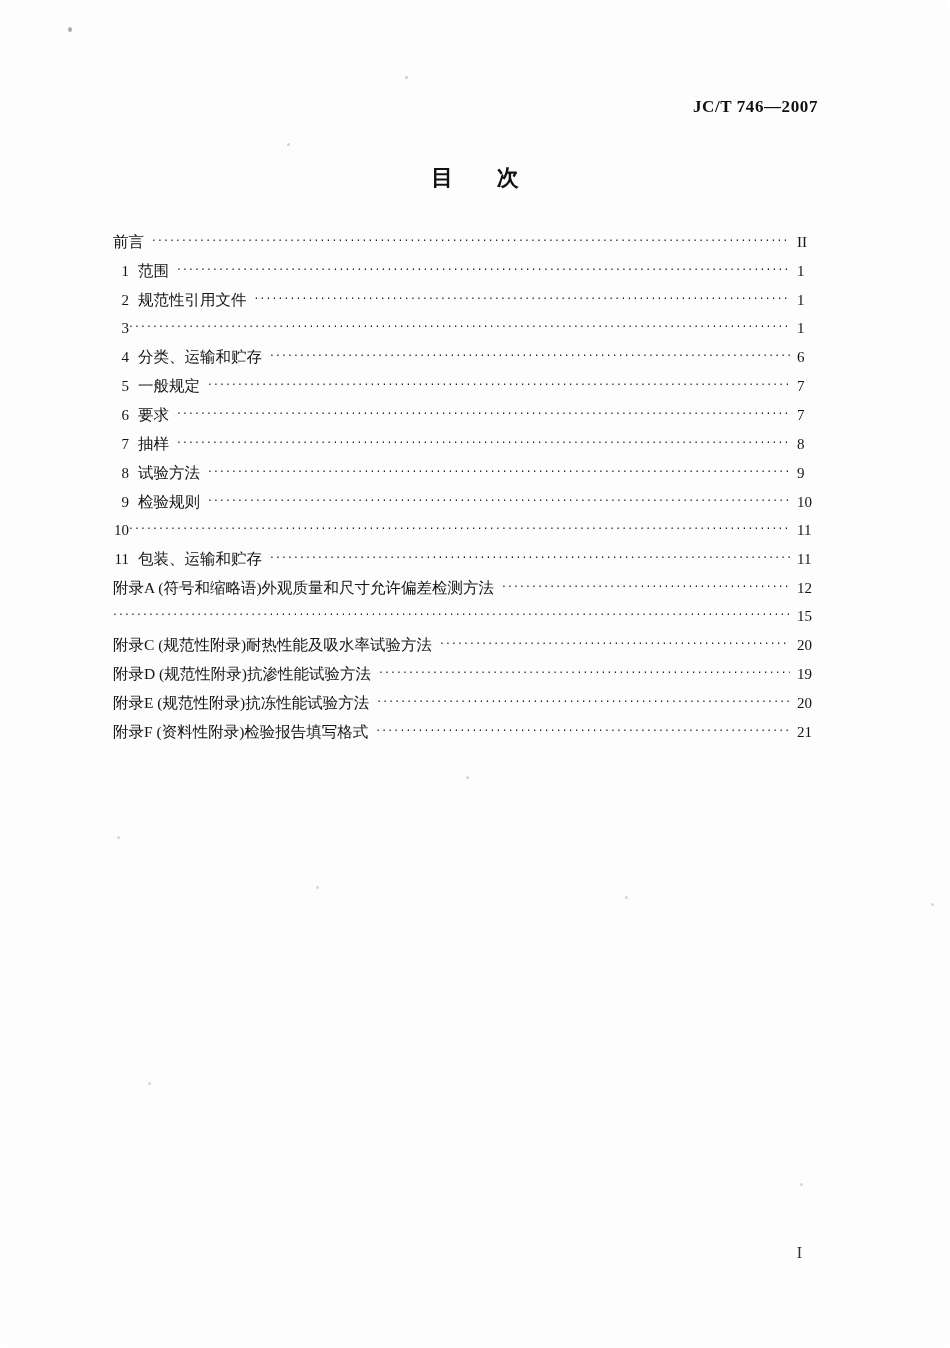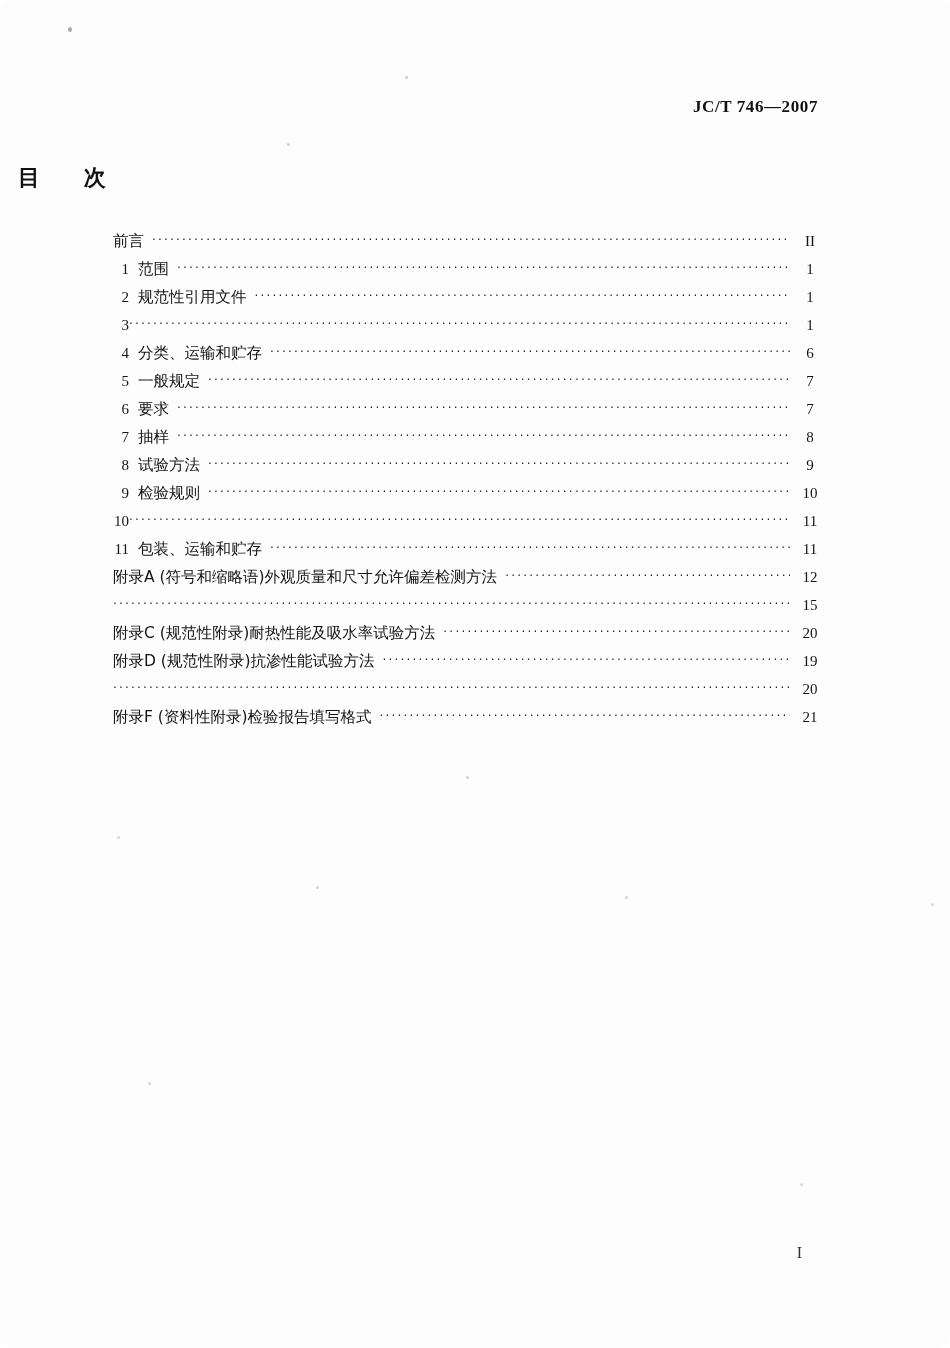--- a/index.html
+++ b/index.html
@@ -37,21 +37,21 @@
     font-weight: bold;
     letter-spacing: .6px;
     color: #111;
   }
 
   .doc-title {
     position: absolute;
     top: 163px;
     left: 0;
     width: 950px;
-    text-align: left;
+    text-align: center;
     font-size: 22px;
     font-weight: bold;
     letter-spacing: 18px;
     text-indent: 18px;
     color: #111;
   }
 
   .toc {
     position: absolute;
     top: 228px;
@@ -73,35 +73,36 @@
     flex: 0 0 auto;
     font-family: "Liberation Serif", serif;
     font-size: 15px;
   }
   .toc-row .num.w1 { width: 16px; }
   .toc-row .num.w2 { width: 16px; }
   .toc-row .label {
     flex: 0 0 auto;
     padding-left: 9px;
     padding-right: 8px;
+    font-family: Liberation Serif, serif;
   }
   .toc-row .leader {
     flex: 1 1 auto;
     overflow: hidden;
     white-space: nowrap;
     color: #222;
     font-size: 12px;
     letter-spacing: 2.2px;
     transform: translateY(-2px);
   }
   .toc-row .page-no {
     flex: 0 0 auto;
     padding-left: 7px;
     width: 26px;
-    text-align: center;
+    text-align: left;
     font-family: "Liberation Serif", serif;
     font-size: 15px;
   }
 
   
   .toc-row.preface .label { padding-left: 0; }
 
   
   .toc-row.appendix .label { padding-left: 0; }
 
@@ -218,20 +219,21 @@
         <span class="label">附录C   (规范性附录)耐热性能及吸水率试验方法</span>
         <span class="leader">····························································································································································································································</span>
         <span class="page-no">20</span>
       </div>
       <div class="toc-row appendix">
         <span class="label">附录D   (规范性附录)抗渗性能试验方法</span>
         <span class="leader">····························································································································································································································</span>
         <span class="page-no">19</span>
       </div>
       <div class="toc-row appendix">
+        <span class="label">附录E   (规范性附录)抗冻性能试验方法</span>
         <span class="leader">····························································································································································································································</span>
         <span class="page-no">20</span>
       </div>
       <div class="toc-row appendix">
         <span class="label">附录F   (资料性附录)检验报告填写格式</span>
         <span class="leader">····························································································································································································································</span>
         <span class="page-no">21</span>
       </div>
     </div>
 

